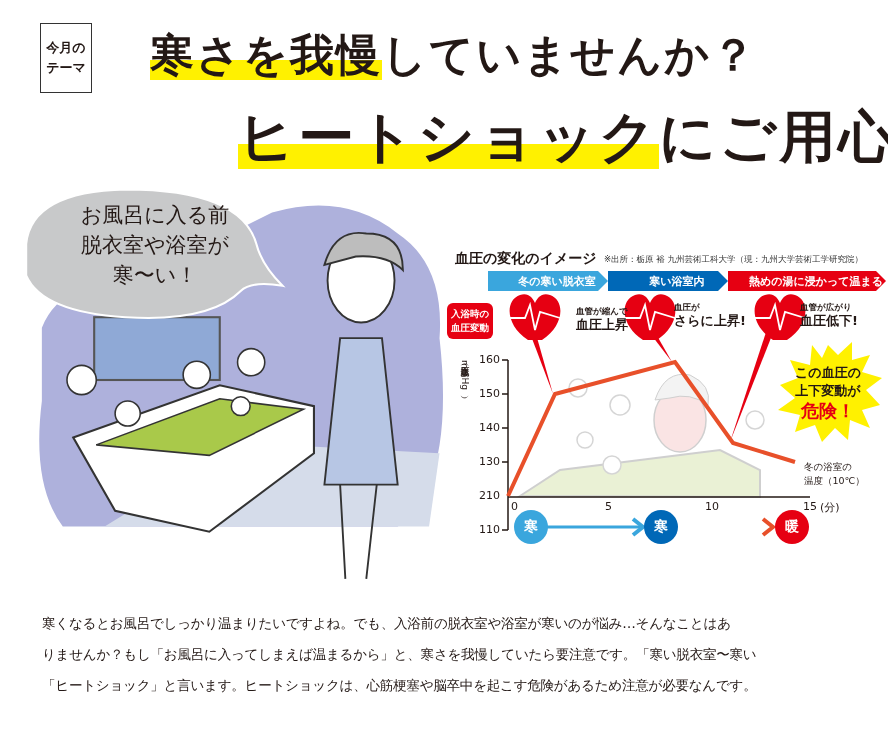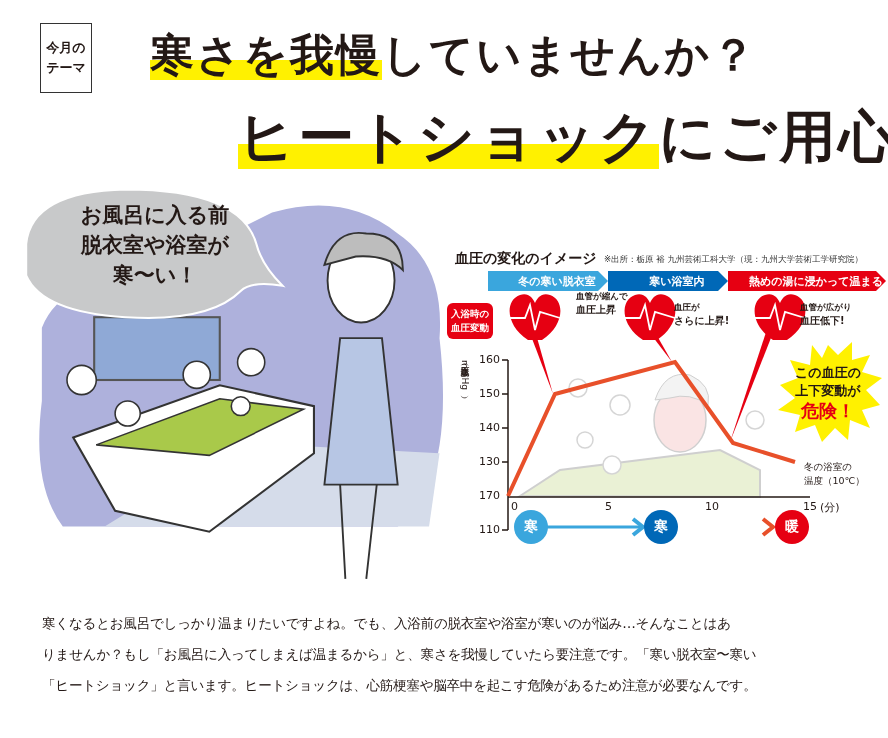--- a/index.html
+++ b/index.html
@@ -8,34 +8,34 @@
   .abs { position: absolute; }
 
   .theme-box { left: 40px; top: 23px; width: 52px; height: 70px; border: 1.5px solid #333; display:flex; flex-direction:column; align-items:center; justify-content:center; font-size: 13px; font-weight: bold; line-height: 20px; }
   .title1 { left: 150px; top: 26px; font-size: 44px; font-weight: bold; letter-spacing: 2px; white-space: nowrap; }
   .title1 .hl { background: linear-gradient(transparent 60%, #fff100 60%); }
   .title2 { left: 238px; top: 100px; font-size: 56px; font-weight: bold; letter-spacing: 3px; white-space: nowrap; }
   .title2 .hl { background: linear-gradient(transparent 62%, #fff100 62%); }
 
   
   .illus { left: 30px; top: 190px; width: 430px; height: 400px; }
-  .bubble-text { left: 60px; top: 200px; width: 190px; text-align: center; font-size: 21px; font-weight: bold; line-height: 30px; color: #231815; }
+  .bubble-text { left: 60px; top: 200px; width: 190px; text-align: center; font-size: 21px; font-weight: normal; line-height: 30px; color: #231815; }
 
   
   .chart-title { left: 455px; top: 250px; font-size: 14px; font-weight: bold; white-space: nowrap; }
   .chart-source { left: 604px; top: 254px; font-size: 8.5px; color: #333; white-space: nowrap; }
   .stage { top: 271px; height: 20px; color: #fff; font-size: 11px; font-weight: bold; display:flex; align-items:center; justify-content:center; clip-path: polygon(0 0, calc(100% - 10px) 0, 100% 50%, calc(100% - 10px) 100%, 0 100%); padding-left: 18px; }
   .stage-1 { left: 488px; width: 120px; background: #3aa6dd; }
   .stage-2 { left: 608px; width: 120px; background: #0068b7; }
   .stage-3 { left: 728px; width: 158px; background: #e60012; }
 
   .bp-label { left: 447px; top: 303px; width: 46px; height: 36px; background: #e60012; border-radius: 6px; color: #fff; font-size: 9.5px; font-weight: bold; line-height: 14px; display:flex; flex-direction:column; align-items:center; justify-content:center; }
   .heart-note { font-weight: bold; white-space: nowrap; color: #231815; }
   .heart-note .small { font-size: 8.5px; display: block; line-height: 11px; }
-  .heart-note .big { font-size: 10px; display: block; line-height: 16px; }
+  .heart-note .big { font-size: 13px; display: block; line-height: 16px; }
 
   .danger-text { left: 778px; top: 364px; width: 100px; text-align: center; font-weight: bold; font-size: 13px; line-height: 18px; }
   .danger-text .red { color: #e60012; font-size: 18px; line-height: 22px; display:block; }
 
   .ytick { font-size: 11px; color: #231815; text-align: right; width: 28px; }
   .xtick { font-size: 11px; color: #231815; }
   .ylabel { left: 458px; top: 360px; font-size: 9px; writing-mode: vertical-rl; color: #231815; }
   .annot { left: 804px; top: 460px; font-size: 9.5px; line-height: 14px; white-space: nowrap; }
 
   .circ { width: 34px; height: 34px; border-radius: 50%; color:#fff; font-size: 14px; font-weight: bold; display:flex; align-items:center; justify-content:center; }
@@ -150,21 +150,21 @@
         <stop offset="0" stop-color="#0068b7"></stop>
         <stop offset="1" stop-color="#e8502a"></stop>
       </linearGradient>
   </defs>
   <path d="M545 527 L640 527" stroke="#3aa6dd" stroke-width="3"></path>
   <path d="M633 519 L643 527 L633 535" fill="none" stroke="#3aa6dd" stroke-width="4"></path>
   <path d="M675 527 L770 527" stroke="url(#g2)" stroke-width="3"></path>
   <path d="M763 519 L773 527 L763 535" fill="none" stroke="#e8502a" stroke-width="4"></path>
 </svg>
 
-<div class="abs heart-note" style="left:560px;top:291px;padding-left:16px;">
+<div class="abs heart-note" style="left:560px;top:306px;padding-left:16px;">
   <span class="small">血管が縮んで</span>
   <span class="big">血圧上昇</span>
 </div>
 <div class="abs heart-note" style="left:674px;top:302px;">
   <span class="small">血圧が</span>
   <span class="big">さらに上昇!</span>
 </div>
 <div class="abs heart-note" style="left:800px;top:302px;">
   <span class="small">血管が広がり</span>
   <span class="big">血圧低下!</span>
@@ -174,21 +174,21 @@
   <div>この血圧の</div>
   <div>上下変動が</div>
   <span class="red">危険！</span>
 </div>
 
 <div class="abs ylabel">最高血圧（mmHg）</div>
 <div class="abs ytick" style="left:472px;top:353px;">160</div>
 <div class="abs ytick" style="left:472px;top:387px;">150</div>
 <div class="abs ytick" style="left:472px;top:421px;">140</div>
 <div class="abs ytick" style="left:472px;top:455px;">130</div>
-<div class="abs ytick" style="left:472px;top:489px;">170</div>
+<div class="abs ytick" style="left:472px;top:489px;">210</div>
 <div class="abs ytick" style="left:472px;top:523px;">110</div>
 
 <div class="abs xtick" style="left:511px;top:500px;">0</div>
 <div class="abs xtick" style="left:605px;top:500px;">5</div>
 <div class="abs xtick" style="left:705px;top:500px;">10</div>
 <div class="abs xtick" style="left:803px;top:500px;">15</div>
 <div class="abs xtick" style="left:820px;top:500px;">(分)</div>
 
 <div class="abs annot">
   <div>冬の浴室の</div>

